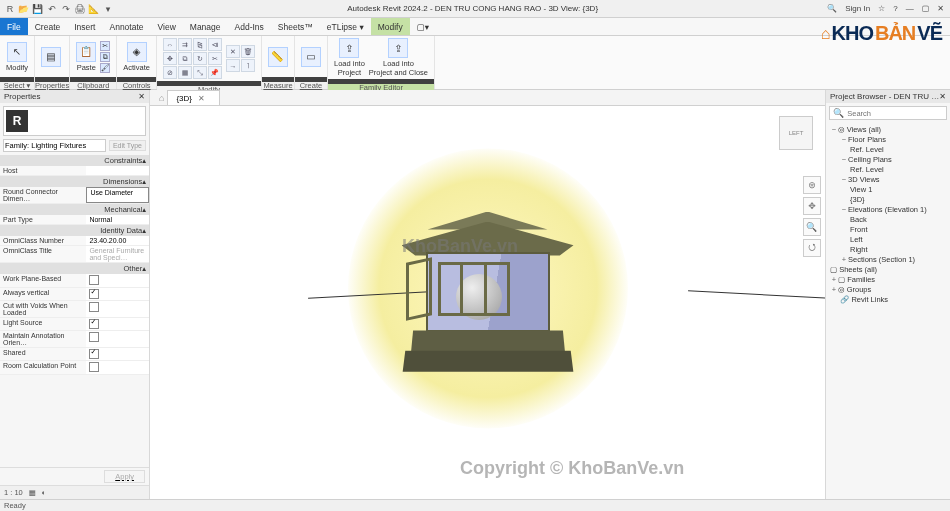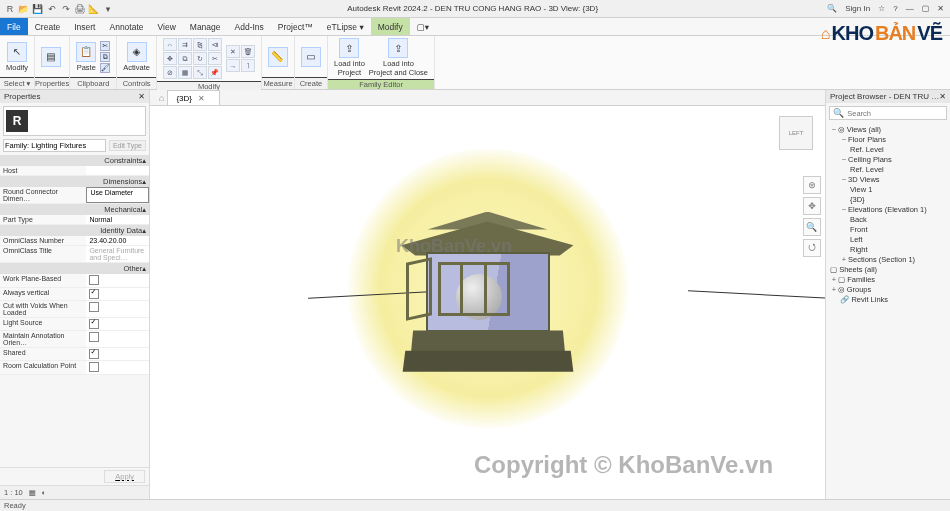--- a/index.html
+++ b/index.html
@@ -15,21 +15,21 @@
 
 .ribbon-tabs { height: 18px; display: flex; align-items: stretch; border-bottom: 1px solid #d0d0d0; background: #f7f7f7; font-size: 8.5px; text-align: right; }
 .ribbon-tab { padding: 0 7px; display: flex; align-items: center; color: #333; cursor: pointer; }
 .ribbon-tab.file { background: #1976d2; color: #fff; }
 .ribbon-tab.active { background: #c5e1a5; }
 
 
 .ribbon { height: 54px; background: #fafafa; border-bottom: 1px solid #d0d0d0; display: flex; }
 .ribbon-panel { border-right: 1px solid #e4e4e4; display: flex; flex-direction: column; }
 .panel-content { flex: 1; display: flex; align-items: center; padding: 2px 6px; gap: 4px; }
-.panel-label { height: 12px; font-size: 7.5px; color: #555; background: #f1f1f1; border-top: 1px solid #404040; display: flex; align-items: center; justify-content: center; }
+.panel-label { height: 12px; font-size: 7.5px; color: #555; background: #f1f1f1; border-top: 5px solid #404040; display: flex; align-items: center; justify-content: center; text-decoration: underline; }
 .big-btn { display: flex; flex-direction: column; align-items: center; gap: 1px; font-size: 7.5px; color: #333; cursor: pointer; }
 .big-btn .ico { width: 20px; height: 20px; background: #e8f0fe; border: 1px solid #b3d1ff; display:flex; align-items:center; justify-content:center; font-size:10px; }
 .small-btn-col { display: flex; flex-direction: column; gap: 1px; }
 .small-btn { font-size: 7.5px; color: #333; display: flex; align-items: center; gap: 2px; cursor: pointer; }
 .small-btn .si { width: 10px; height: 10px; background:#dbe9ff; border:1px solid #aac; font-size:7px; display:inline-flex; align-items:center; justify-content:center; }
 .icon-grid { display: grid; grid-template-columns: repeat(4, 14px); grid-auto-rows: 13px; gap: 1px; }
 .icon-grid .gi { width:14px; height:13px; background:#eef3fb; border:1px solid #cfd8e3; font-size:7px; display:flex; align-items:center; justify-content:center; cursor:pointer; color:#556; }
 .panel-highlight .panel-label { background: #c5e1a5; }
 
 
@@ -87,22 +87,22 @@
 .g-side { left:8px; top:56px; width:26px; height:58px; transform:skewY(-12deg); }
 .bulb { position:absolute; left:58px; top:70px; width:46px; height:46px; border-radius:50%; background:radial-gradient(circle at 35% 30%, #eee, #9a9a9a); }
 .base { position:absolute; left:14px; top:126px; width:152px; height:24px; background:#5e5e44; transform:perspective(200px) rotateX(14deg); }
 .plinth { position:absolute; left:6px; top:146px; width:168px; height:22px; background:#4f4f3a; transform:perspective(220px) rotateX(18deg); }
 
 .viewcube { position:absolute; right:12px; top:10px; width:34px; height:34px; border:1px solid #ccc; background:#f5f5f5; font-size:6px; display:flex; align-items:center; justify-content:center; color:#888; }
 .nav-bar { position:absolute; right:4px; top:70px; width:18px; display:flex; flex-direction:column; gap:3px; }
 .nav-bar .nb { width:18px; height:18px; border:1px solid #ccc; background:#fafafa; font-size:9px; display:flex; align-items:center; justify-content:center; color:#777; cursor:pointer; }
 
 .wm { position:absolute; font-weight:bold; color:rgba(120,120,120,0.55); pointer-events:none; }
-.wm1 { left:246px; top:130px; font-size:18px; }
-.wm2 { left:324px; bottom:20px; font-size:24px; }
+.wm1 { left:252px; top:130px; font-size:18px; }
+.wm2 { left:310px; bottom:20px; font-size:18px; }
 .logo { position:absolute; right:8px; top:22px; font-size:20px; font-weight:bold; color:#0a2a55; letter-spacing:-1px; pointer-events:none; display:flex; align-items:center; gap:2px; }
 .logo .roofic { color:#e67e22; font-size:16px; }
 .logo .accent { color:#e67e22; }
 
 .statusbar { position:absolute; left:0; right:0; bottom:0; height:12px; background:#f0f0f0; border-top:1px solid #d0d0d0; font-size:7.5px; color:#555; padding:0 4px; display:flex; align-items:center; }
 
 .viewctrl { position:absolute; left:4px; bottom:3px; font-size:7.5px; color:#555; display:flex; gap:6px; align-items:flex-end; }
 .viewctrl .vc { cursor:pointer; }
 </style>
 </head>
@@ -132,21 +132,21 @@
 </div>
 
 <div class="ribbon-tabs">
   <div class="ribbon-tab file">File</div>
   <div class="ribbon-tab">Create</div>
   <div class="ribbon-tab">Insert</div>
   <div class="ribbon-tab">Annotate</div>
   <div class="ribbon-tab">View</div>
   <div class="ribbon-tab">Manage</div>
   <div class="ribbon-tab">Add-Ins</div>
-  <div class="ribbon-tab">Project™</div>
+  <div class="ribbon-tab">Sheets™</div>
   <div class="ribbon-tab">eTLipse ▾</div>
   <div class="ribbon-tab active">Modify</div>
   <div class="ribbon-tab">▢▾</div>
 </div>
 
 <div class="ribbon">
   <div class="ribbon-panel">
     <div class="panel-content">
       <div class="big-btn">
           <div class="ico">↖</div>

